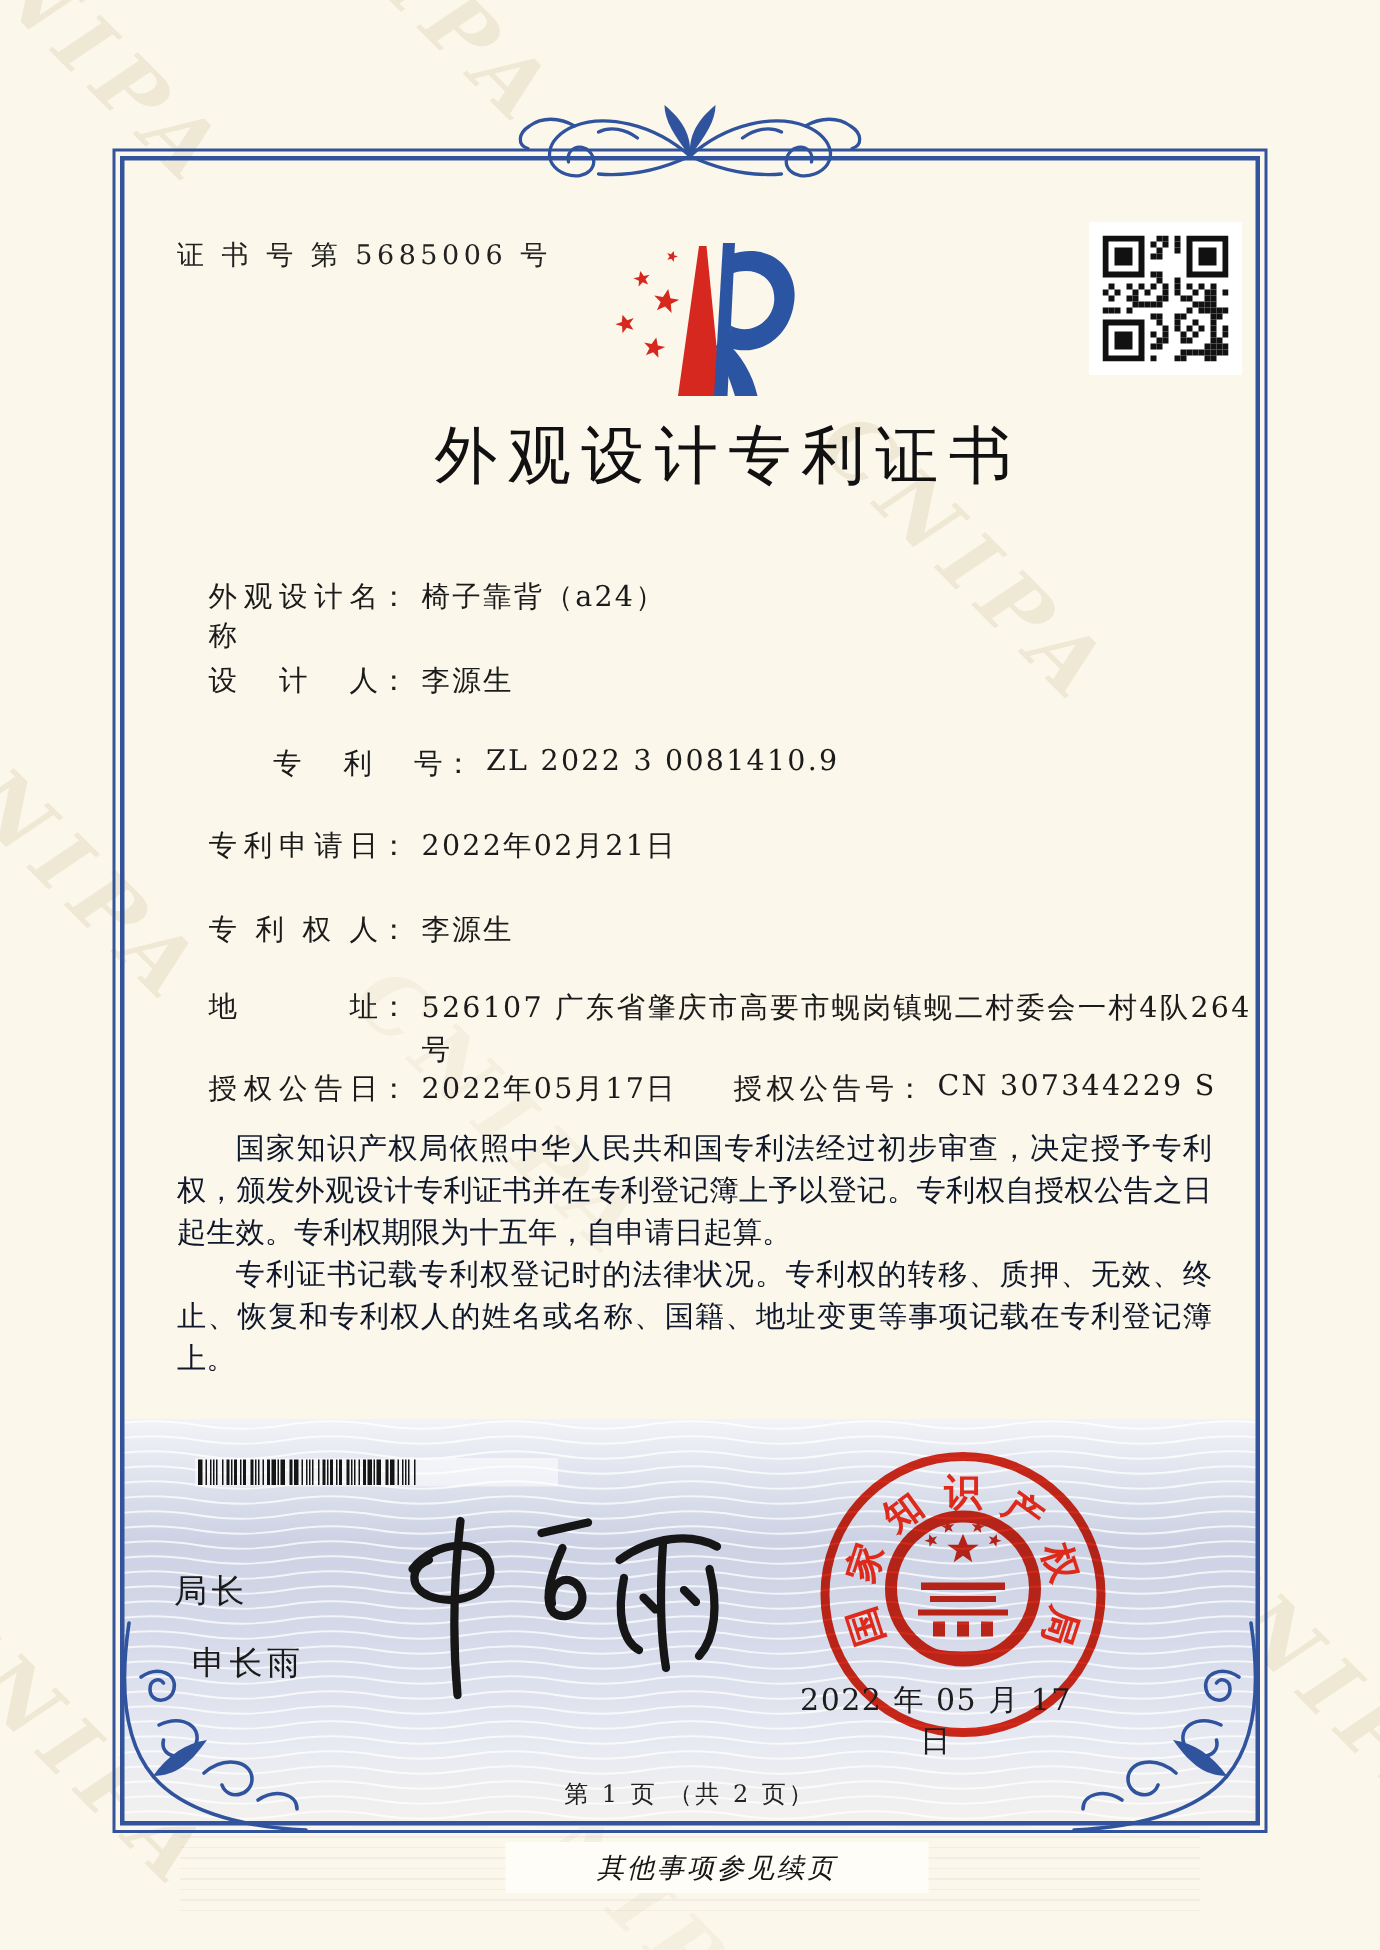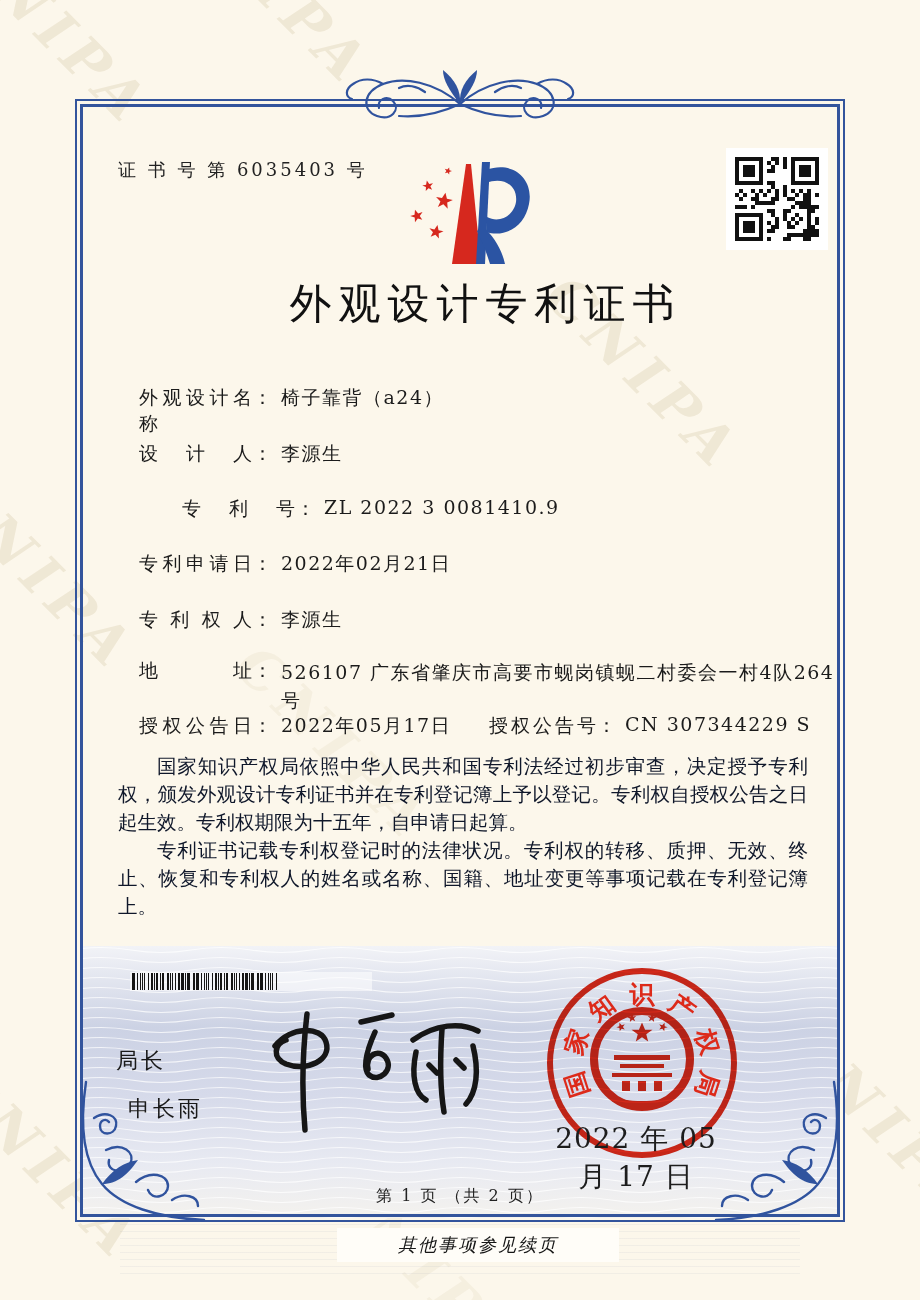--- a/index.html
+++ b/index.html
@@ -84,22 +84,22 @@
   
   .seal{position:absolute;z-index:6;left:542px;top:963px;width:200px;height:200px;mix-blend-mode:multiply;}
   .seal-arc{position:absolute;left:100px;top:100px;width:0;height:0;}
   .seal-ch{
     position:absolute;left:-14px;top:-14px;width:28px;height:28px;
     display:flex;align-items:center;justify-content:center;
     font-size:25px;font-weight:bold;color:#dd2a1a;transform-origin:50% 50%;
     font-family:"DejaVu Sans","Liberation Sans",sans-serif;
   }
   .seal-date{
-    position:absolute;z-index:7;left:536px;top:1120px;width:200px;text-align:center;
-    font-size:28px;letter-spacing:1px;color:#1d1d1d;
+    position:absolute;z-index:7;left:524px;top:1120px;width:200px;text-align:center;
+    font-size:20px;letter-spacing:1px;color:#1d1d1d;
   }
   
   .page-info{
     position:absolute;z-index:5;left:0;top:1186px;width:920px;text-align:center;
     font-size:16px;letter-spacing:2px;color:#222;
   }
   .cont-note{
     position:absolute;z-index:5;left:337px;top:1228px;width:282px;height:34px;
     background:#fffdf8;display:flex;align-items:center;justify-content:center;
     font-size:18px;letter-spacing:2px;color:#161616;font-style:italic;
@@ -190,21 +190,21 @@
     <g fill="none" stroke="#30539e" stroke-width="2.4" stroke-linecap="round">
       <path d="M14,4 C8,44 10,82 30,106 C48,128 86,140 132,142"></path>
       <path d="M22,40 C34,32 46,38 44,48 C42,58 28,58 28,48 C28,42 34,40 37,44"></path>
       <path d="M34,72 C50,64 64,74 58,86 C52,97 34,94 37,82"></path>
       <path d="M64,104 C78,92 96,96 96,108 C96,119 80,123 76,112"></path>
       <path d="M100,122 C112,114 126,118 126,128"></path>
     </g>
     <path d="M30,106 C40,92 52,84 66,82 C56,96 46,106 30,106 Z" fill="#30539e"></path>
   </svg>
 
-  <div class="cert-no">证 书 号 第 6035403 号</div>
+  <div class="cert-no">证 书 号 第 5685006 号</div>
 
   <div class="qr-patch">
     <svg id="qr-svg" viewBox="0 0 84 84">
         <rect x="36" y="0" width="4" height="4" fill="#111"></rect>
         <rect x="40" y="0" width="4" height="4" fill="#111"></rect>
         <rect x="48" y="0" width="4" height="4" fill="#111"></rect>
         <rect x="32" y="4" width="4" height="4" fill="#111"></rect>
         <rect x="40" y="4" width="4" height="4" fill="#111"></rect>
         <rect x="48" y="4" width="4" height="4" fill="#111"></rect>
         <rect x="36" y="8" width="4" height="4" fill="#111"></rect>

